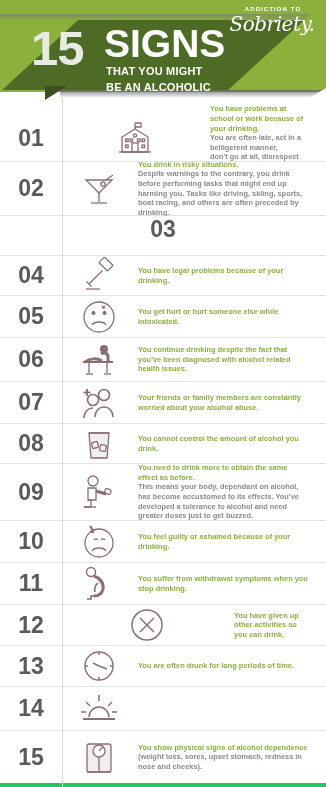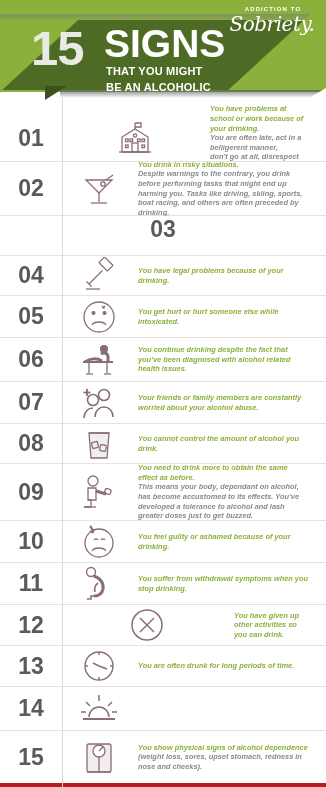--- a/index.html
+++ b/index.html
@@ -1,21 +1,21 @@
 <!DOCTYPE html>
 <html><head>
 <meta charset="utf-8">
 <style>
   html,body{margin:0;padding:0;background:#ffffff;}
   body{
     width:326px; height:787px; overflow:hidden;
     font-family:"Liberation Sans", sans-serif;
     -webkit-font-smoothing:antialiased;
   }
-  .infographic{position:relative;width:326px;height:787px;background:#b91c1c;}
+  .infographic{position:relative;width:326px;height:787px;background:#22c55e;}
 
   
   .header{position:relative;width:326px;height:115px;overflow:hidden;background:#ffffff;}
   .hdr-lightgreen{
     position:absolute;left:0;top:0;width:326px;height:92px;
     background:#8cb03c;
   }
   
   .hdr-dark{
     position:absolute;left:0;top:20px;width:326px;height:70px;
@@ -98,21 +98,21 @@
   .num{
     width:62px;flex:0 0 62px;text-align:center;
     font-size:23px;font-weight:bold;color:#5a5a5a;letter-spacing:0px;
   }
   .icon{
     width:74px;flex:0 0 74px;display:flex;align-items:center;justify-content:center;
   }
   .icon svg{display:block;}
   .txt{
     flex:1 1 auto;padding-right:18px;padding-left:2px;
-    font-size:7.4px;line-height:9.6px;font-weight:bold;font-style:italic;
+    font-size:7.4px;line-height:9.6px;font-weight:bold;
   }
   .txt .lead{color:#8cb03c;display:block;}
   .txt .body{color:#8a8a8a;display:block;}
 </style>
 </head>
 <body>
 
 <div class="infographic">
 
   <div class="header">
@@ -301,21 +301,21 @@
               <path d="M8 15h8v12H8z" fill="#fff"></path>
               <path d="M8 27h3v7H4" stroke-linejoin="round"></path>
               <path d="M16 18l10 3" stroke-width="3"></path>
               <rect x="25" y="16" width="6" height="5" rx="1.5" transform="rotate(18 28 18)"></rect>
               <path d="M4 34h12"></path>
             </g>
           </svg>
         </div>
         <div class="txt">
           <span class="lead">You need to drink more to obtain the same effect as before.</span>
-          <span class="body">This means your body, dependant on alcohol, has become accustomed to its effects. You've developed a tolerance to alcohol and lash greater doses just to get buzzed.</span>
+          <span class="body">This means your body, dependant on alcohol, has become accustomed to its effects. You've developed a tolerance to alcohol and need greater doses just to get buzzed.</span>
         </div>
       </div>
       <div class="row" style="height: 42px;">
         <div class="num">10</div>
         <div class="icon">
           <svg width="38" height="38" viewBox="0 0 38 38">
             <g fill="none" stroke="#8a6e72" stroke-width="1.3">
               <circle cx="19" cy="20" r="14"></circle>
               <path d="M14 17c1-1.5 3-1.5 4 0"></path>
               <path d="M21 17c1-1.5 3-1.5 4 0"></path>

